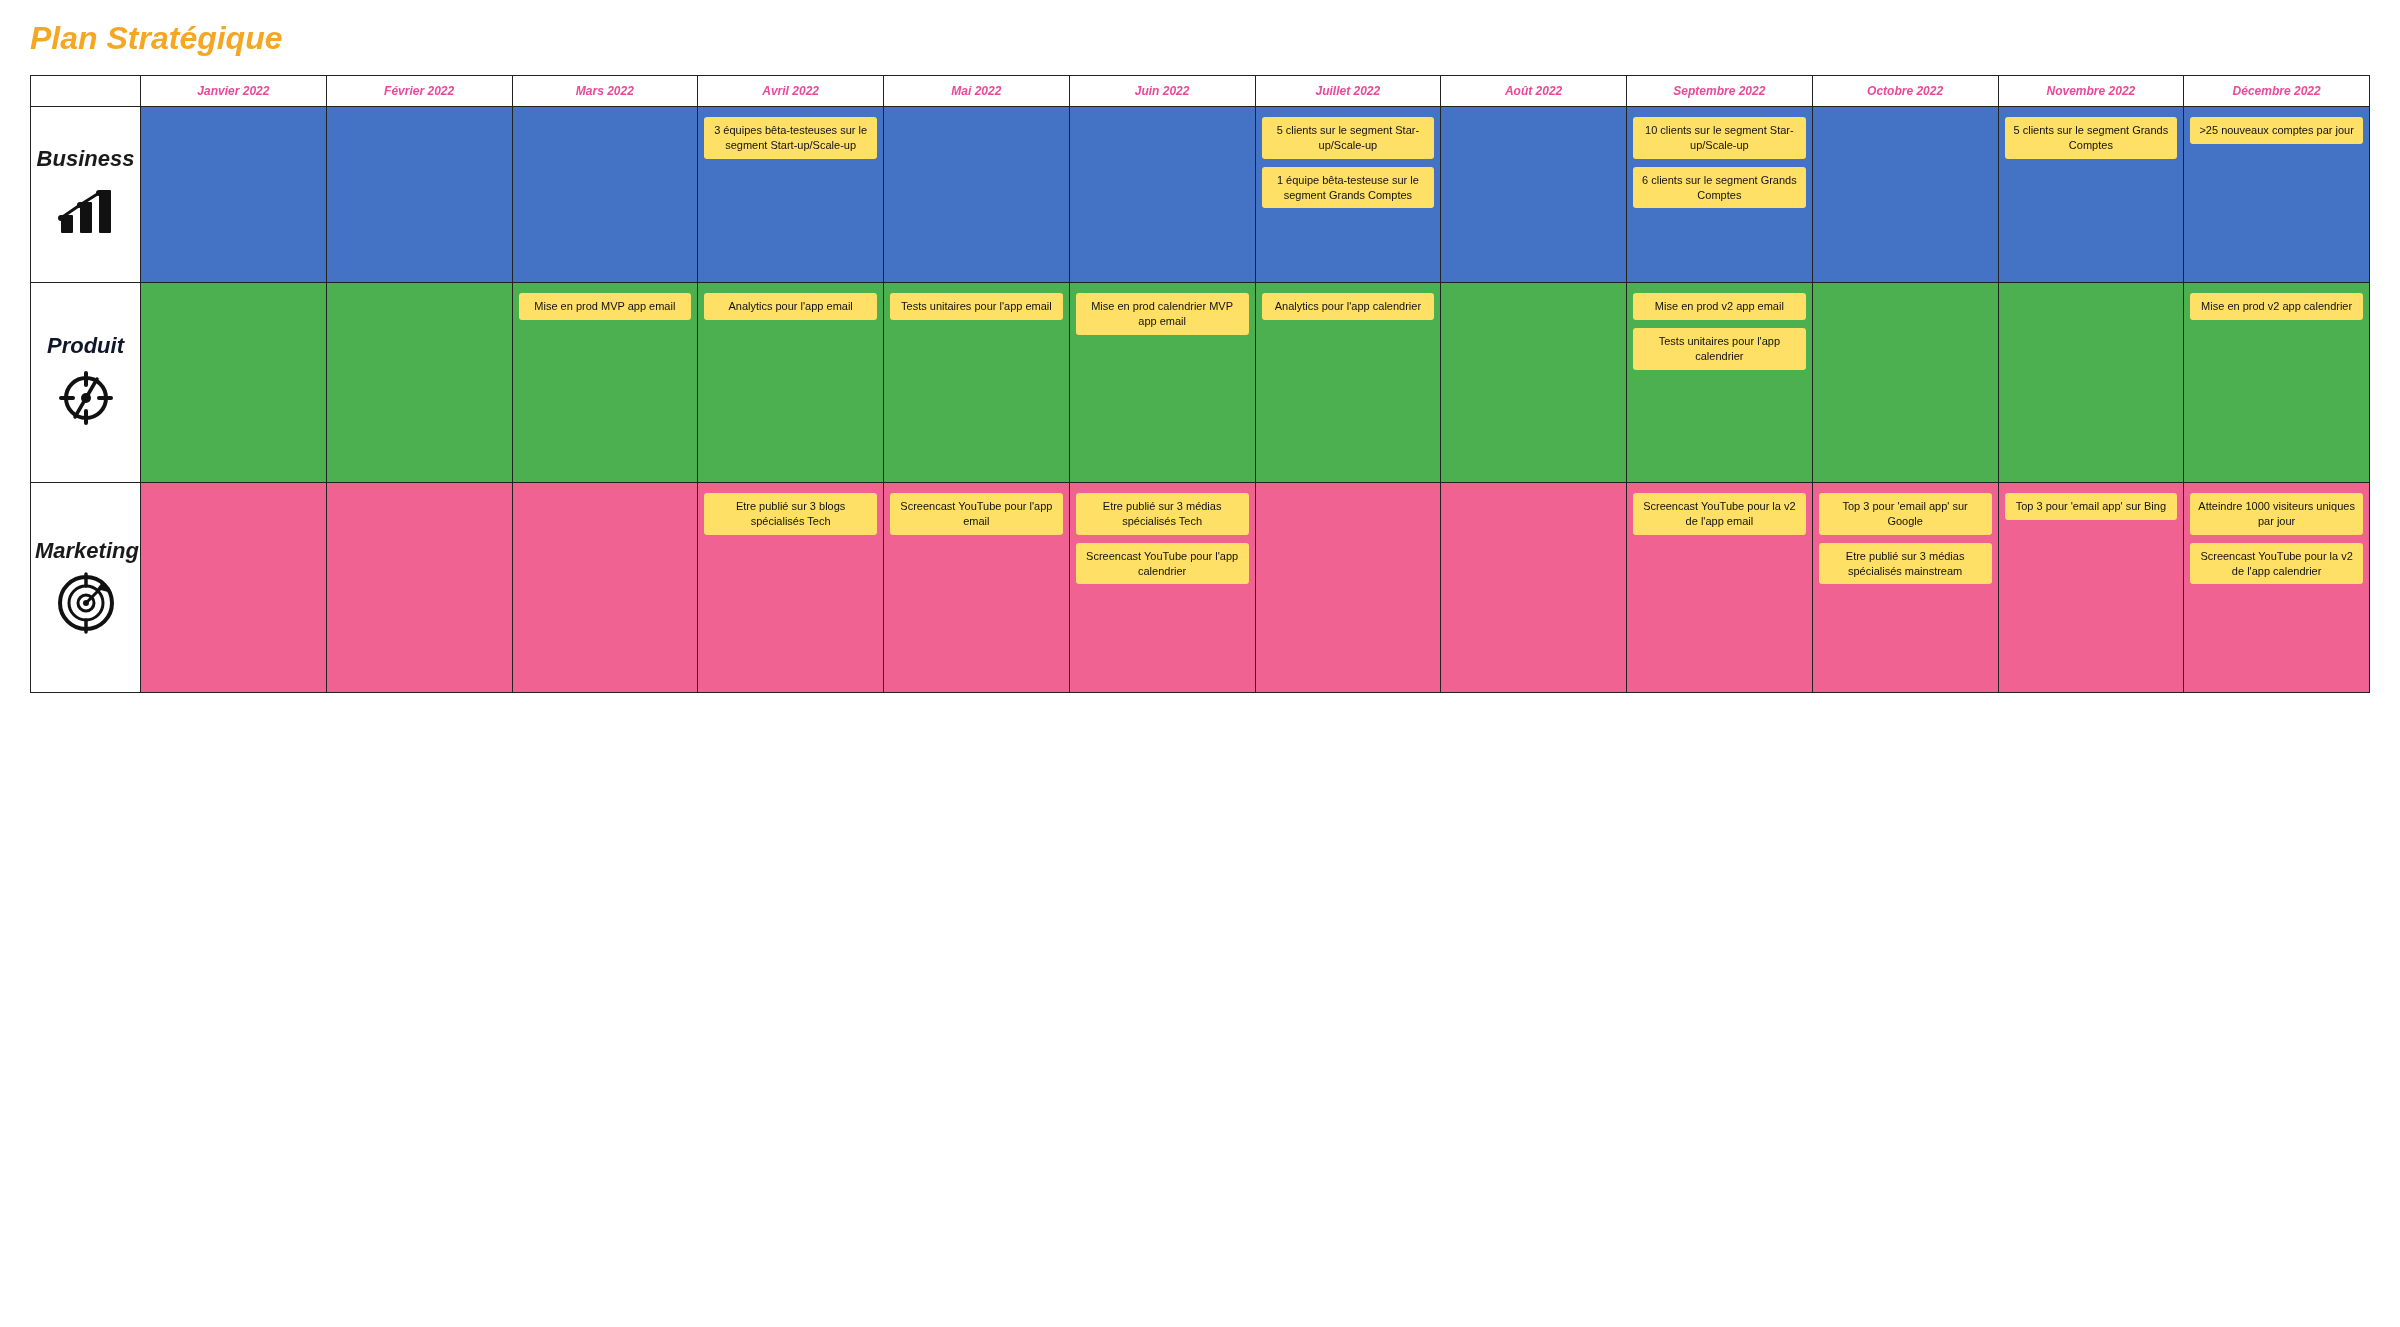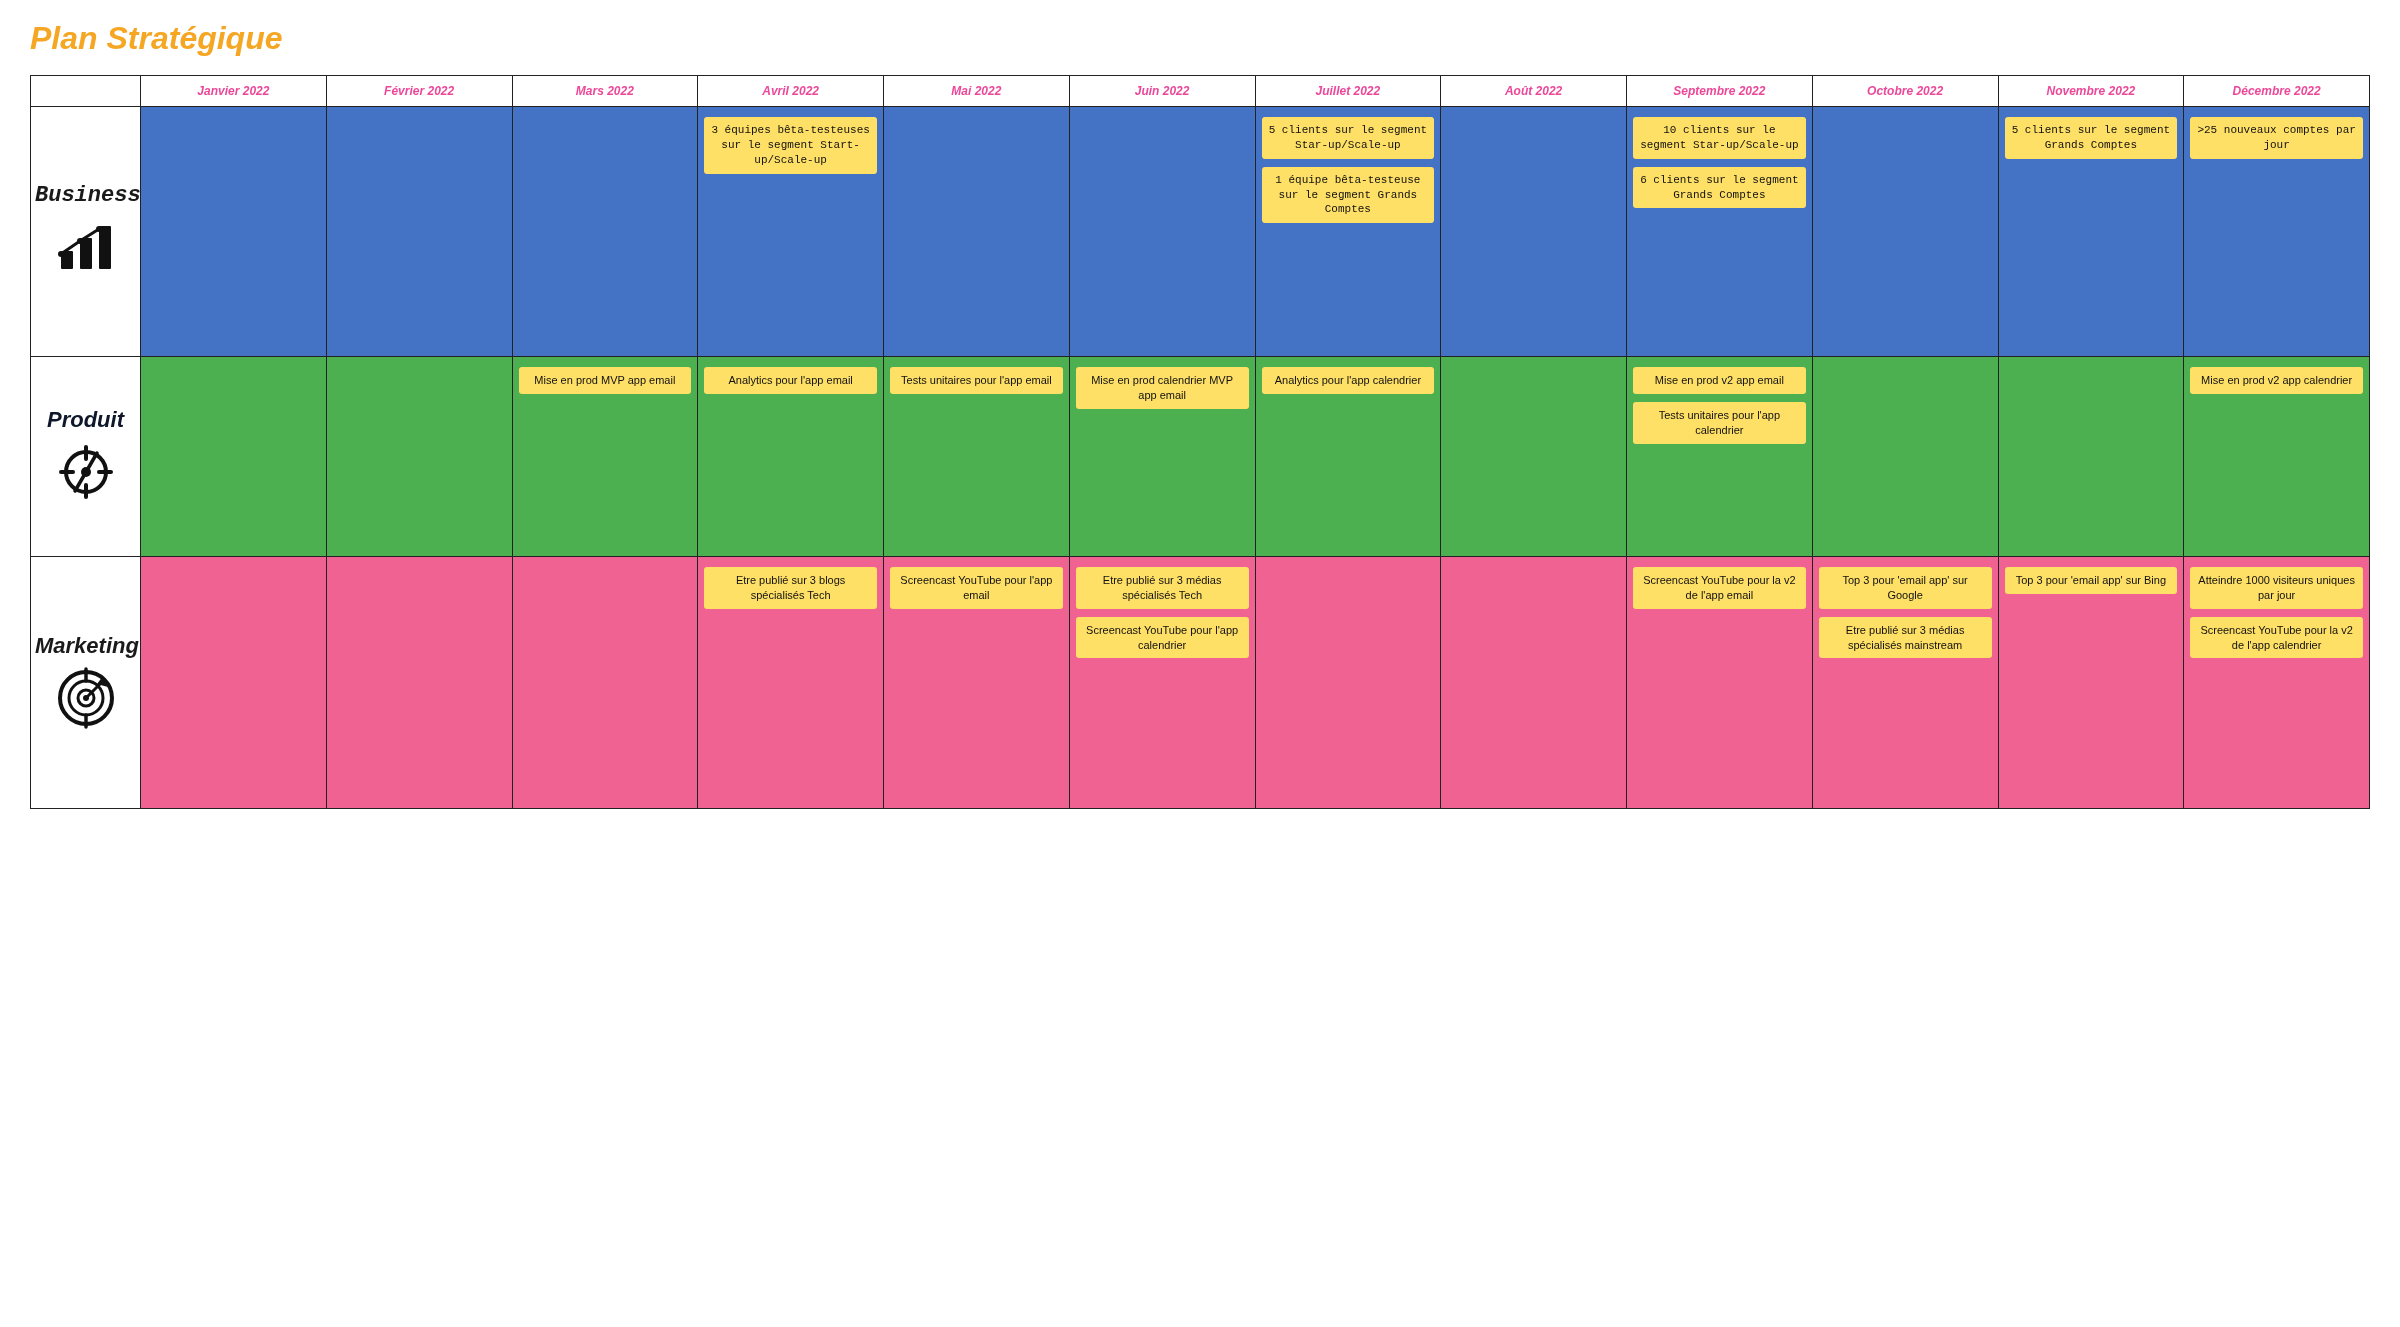--- a/index.html
+++ b/index.html
@@ -91,25 +91,25 @@
     }
 
     .note-container {
       display: flex;
       flex-direction: column;
       gap: 4px;
       padding-top: 4px;
     }
 
     
-    .business-row td { height: 250px; font-family: Liberation Mono, monospace; }
+    .business-row td { height: 176px; }
     
     .produit-row td { height: 200px; margin-top: 32px; }
     
-    .marketing-row td { height: 252px; }
+    .marketing-row td { height: 210px; }
   </style>
 </head>
 <body>
 
 <h1 class="page-title">Plan Stratégique</h1>
 
 <div class="grid-wrapper">
   <table>
     <colgroup>
       <col class="row-header-col">

